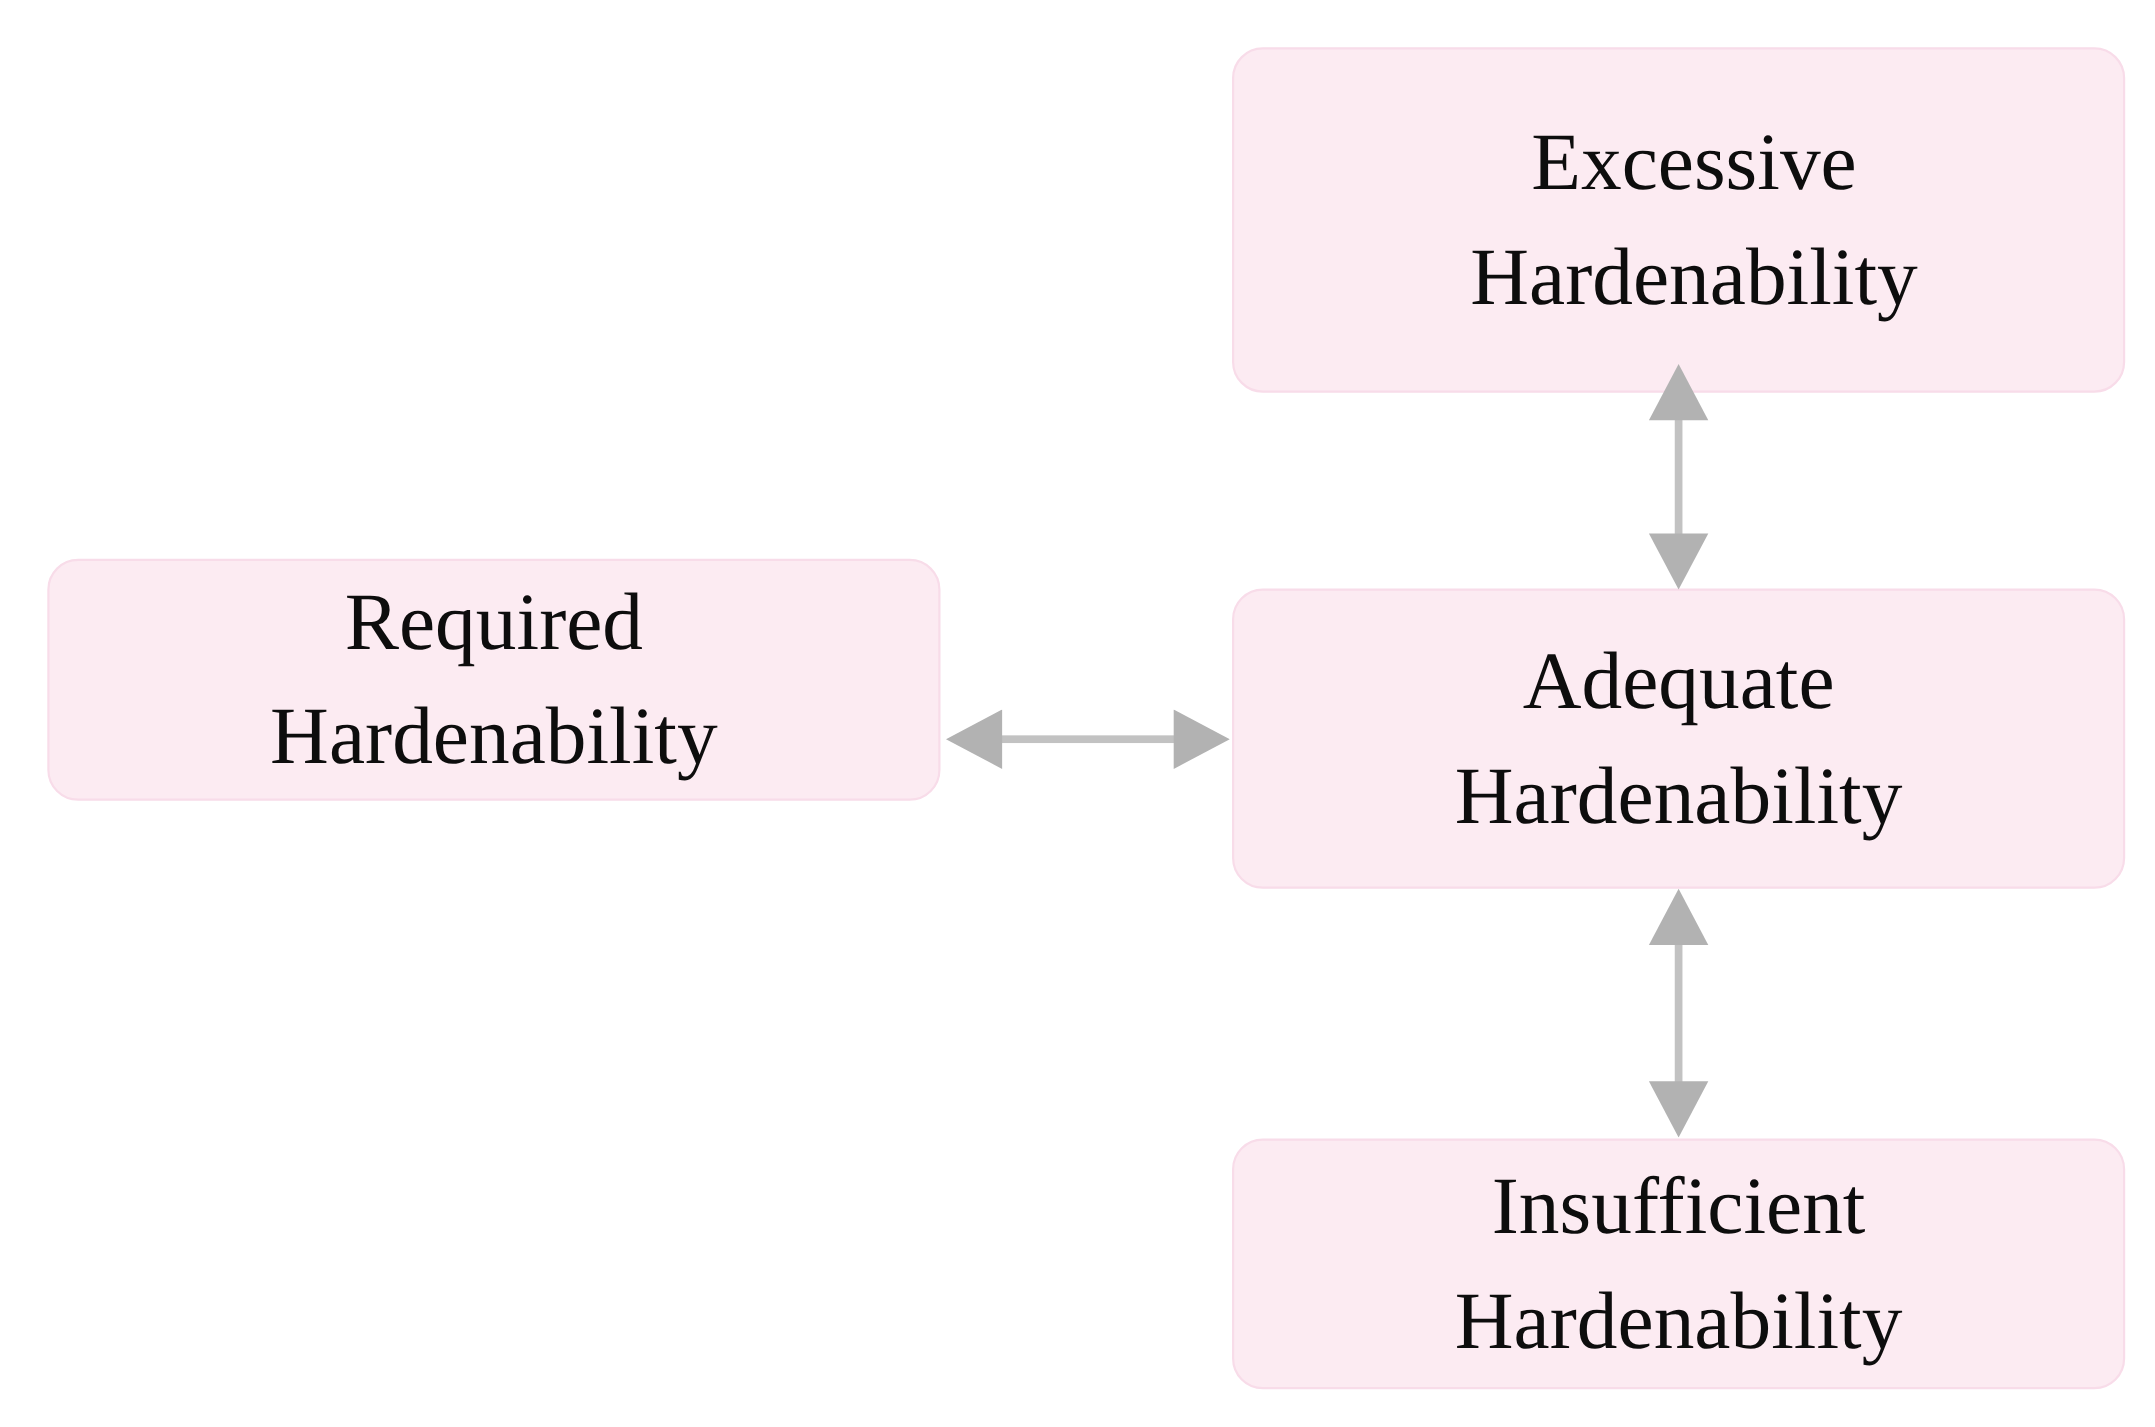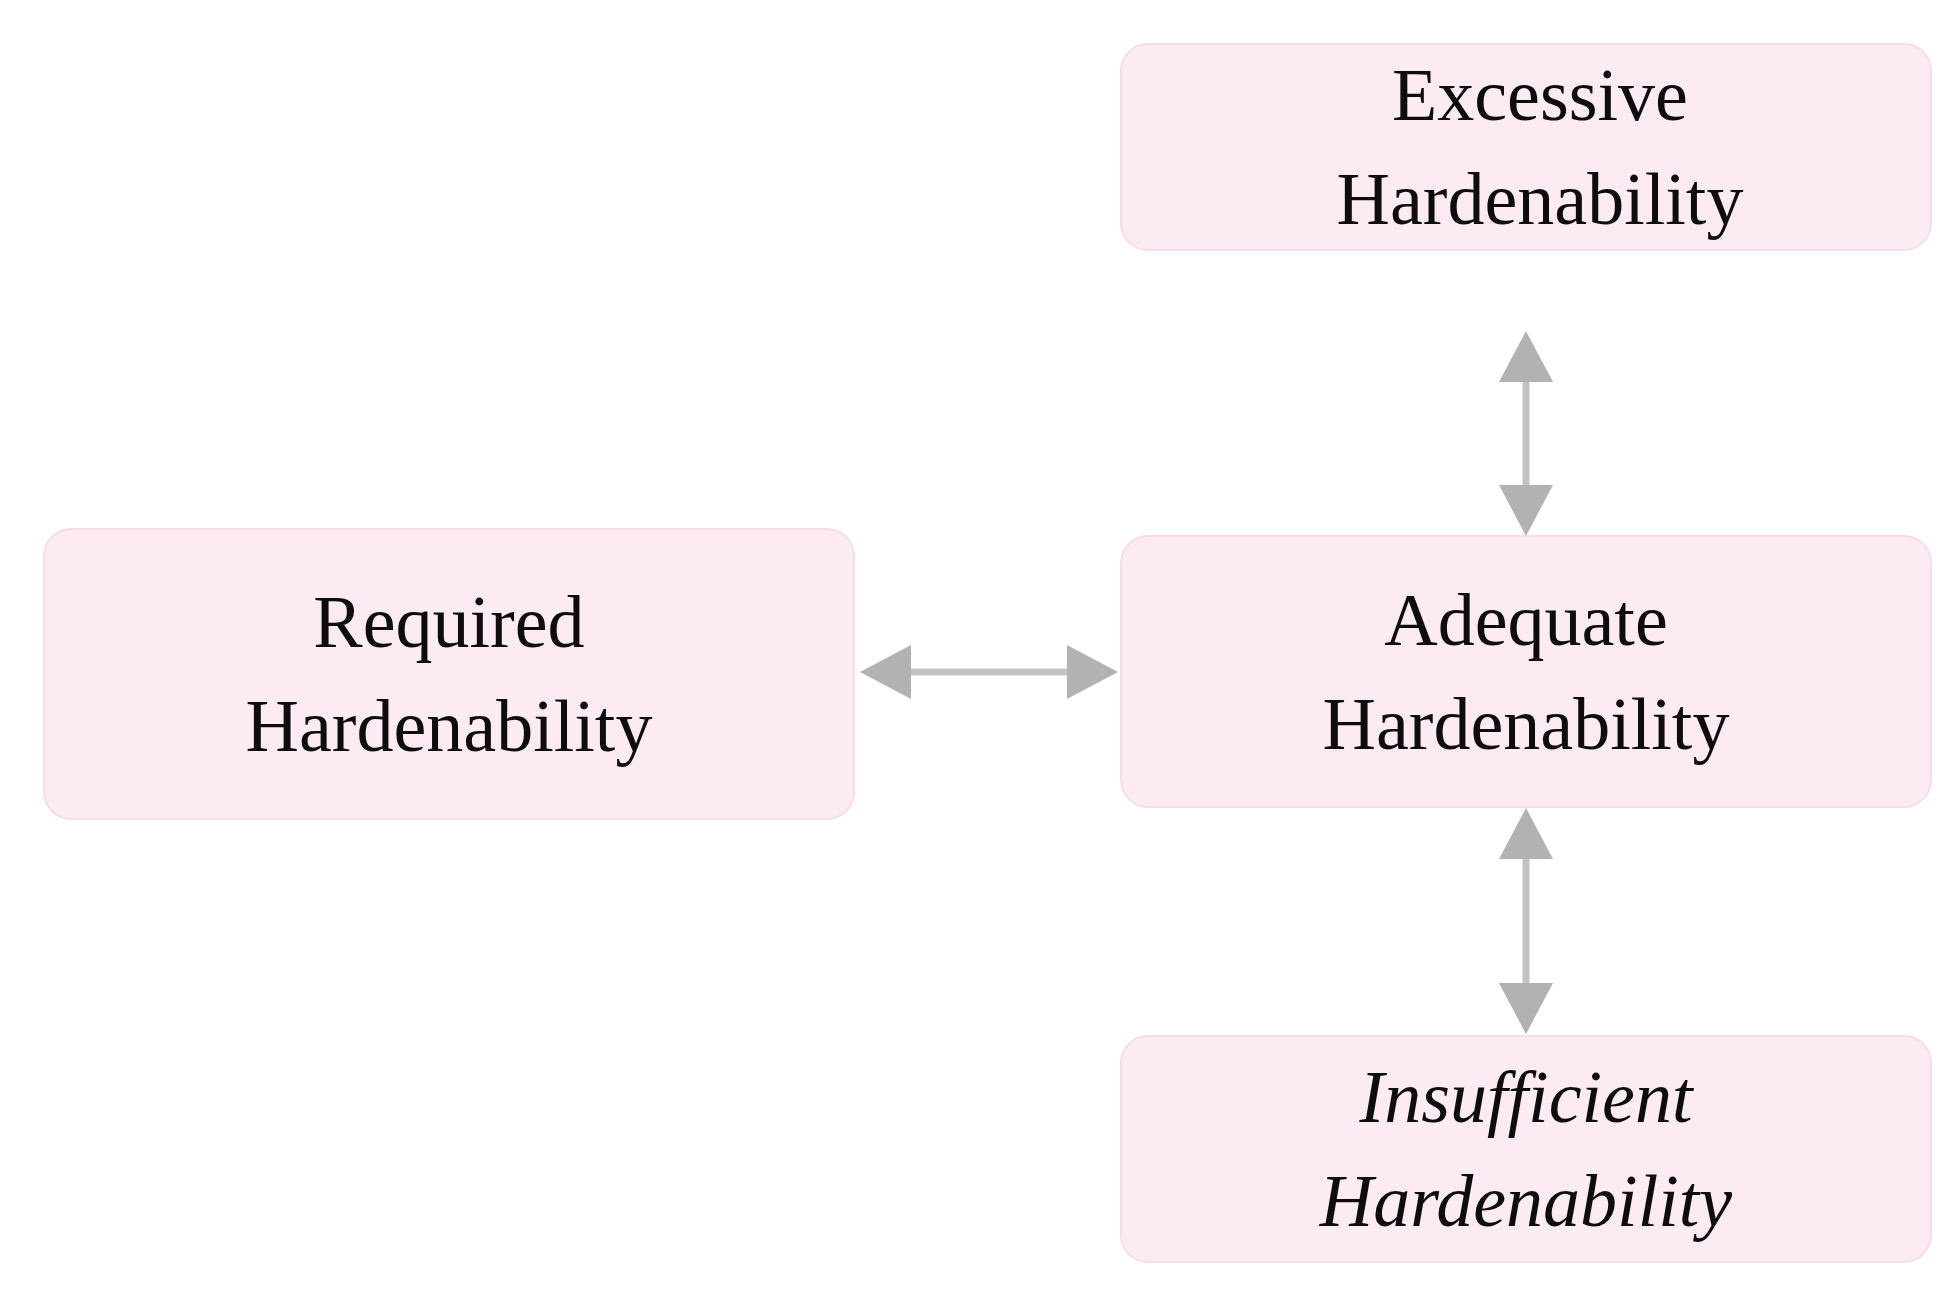--- a/index.html
+++ b/index.html
@@ -26,24 +26,24 @@
     justify-content: center;
   }
   .label {
     text-align: center;
     color: var(--text-color, #0d0d0d);
     font-size: 74px;
     line-height: 104px;
     white-space: nowrap;
   }
   
-  .pos-excessive    { left: 1120px; top: 43px;   width: 812px; height: 208px; padding-left: 28px; }
-  .pos-required     { left: 43px;   top: 528px;  width: 812px; height: 292px; }
+  .pos-excessive    { left: 1120px; top: 43px;   width: 812px; height: 314px; padding-left: 28px; }
+  .pos-required     { left: 43px;   top: 508px;  width: 812px; height: 220px; }
   .pos-adequate     { left: 1120px; top: 535px;  width: 812px; height: 273px; font-family: Liberation Serif, serif; }
-  .pos-insufficient { left: 1120px; top: 1035px; width: 812px; height: 228px; font-style: italic; }
+  .pos-insufficient { left: 1120px; top: 1035px; width: 812px; height: 228px; }
 
   .arrow { position: absolute; display: block; }
   .arrow-v-top    { left: 1496px; top: 331px;  width: 60px;  height: 205px; }
   .arrow-v-bottom { left: 1496px; top: 808px;  width: 60px;  height: 226px; }
   .arrow-h        { left: 860px;  top: 645px;  width: 258px; height: 54px;  }
   .ah { fill: var(--arrow-head, #b2b2b2); }
   .as { fill: var(--arrow-shaft, #c2c2c2); }
 </style>
 </head>
 <body>

